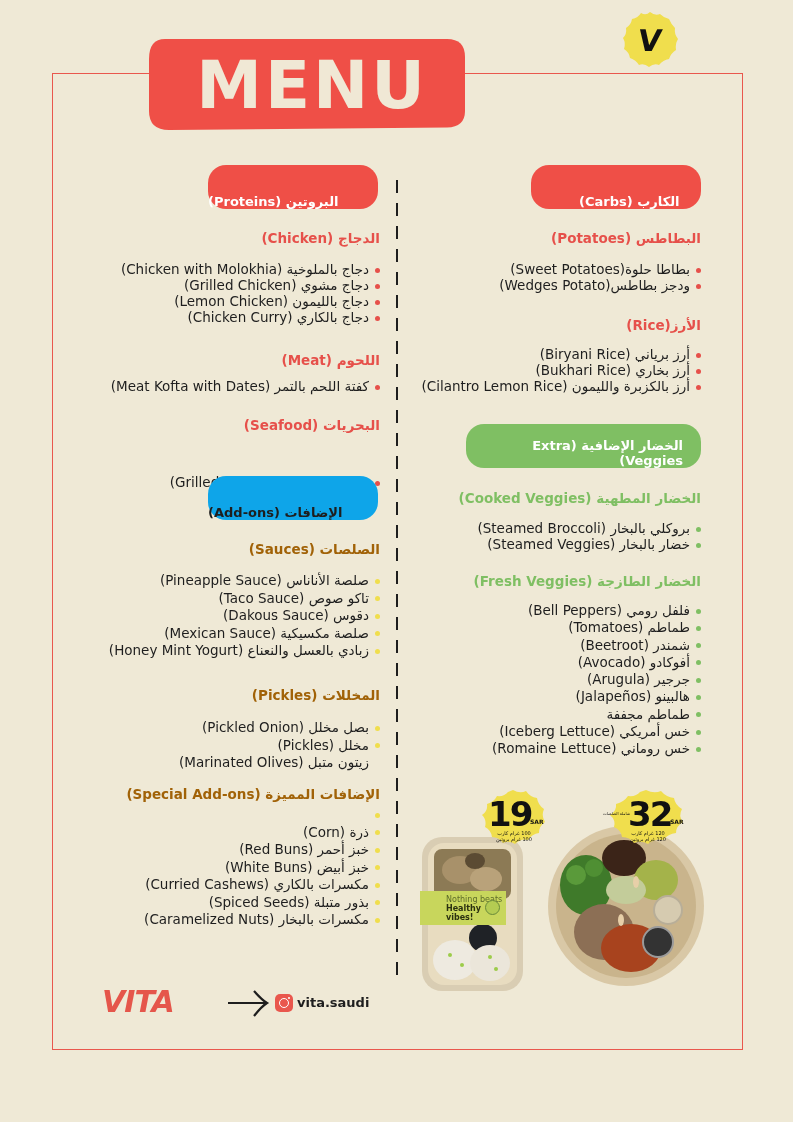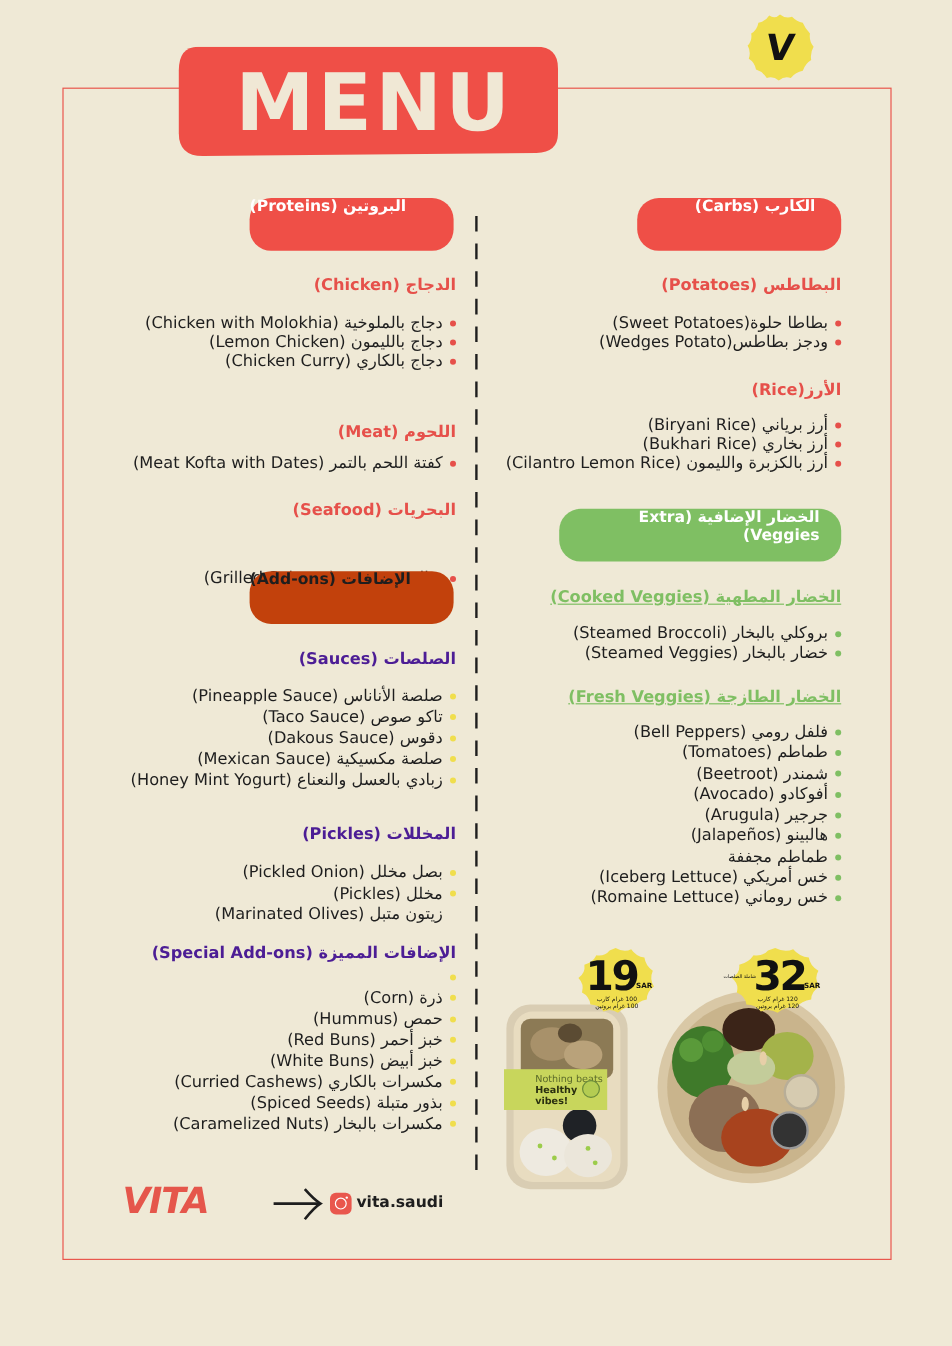--- a/index.html
+++ b/index.html
@@ -42,40 +42,40 @@
     position: absolute; inset: 0;
     display: flex; align-items: center; justify-content: center;
     font-family: "DejaVu Sans", sans-serif;
     font-weight: bold; font-size: 30px; color: #111;
     transform: skewX(-8deg);
   }
   .pill {
     position: absolute;
     height: 44px;
     border-radius: 18px;
-    display: flex; align-items: flex-start; justify-content: flex-end;
+    display: flex; align-items: flex-end; justify-content: flex-end;
     padding-right: 18px;
     font-weight: bold;
     font-size: 13px;
     direction: rtl;
   }
   .pill.red { background: #ef4f47; color: #fff; }
   .pill.green { background: #7fbf63; color: #fff; }
-  .pill.yellow { background: #c2410c; color: #1e1e1e; }
+  .pill.yellow { background: #0ea5e9; color: #1e1e1e; }
   .sec-head {
     position: absolute;
     font-size: 13.5px;
     font-weight: bold;
     direction: rtl;
     text-align: right;
     white-space: nowrap;
   }
   .sec-head.red { color: #e6504a; }
-  .sec-head.green { color: #7fbf63; text-decoration: underline; }
-  .sec-head.yellow { color: #4c1d95; }
+  .sec-head.green { color: #7fbf63; }
+  .sec-head.yellow { color: #a16207; }
   .list {
     position: absolute;
     list-style: none;
     direction: rtl;
     text-align: right;
     font-size: 13.5px;
     line-height: 16px;
   }
   .list li {
     white-space: nowrap;
@@ -173,20 +173,21 @@
   <line x1="3" y1="0" x2="3" y2="800" stroke="#1e1e1e" stroke-width="2" stroke-dasharray="13 10"></line>
 </svg>
 
 <div class="pill red" style="left:208px;top:165px;width:170px;">
   <span>البروتين (Proteins)</span>
 </div>
 
 <div class="sec-head red" style="right:413px;top:230px;">الدجاج (Chicken)</div>
 <ul class="list red" style="right:413px;top:261px;">
   <li><span class="dot"></span><span>دجاج بالملوخية (Chicken with Molokhia)</span></li>
+  <li><span class="dot"></span><span>دجاج مشوي (Grilled Chicken)</span></li>
   <li><span class="dot"></span><span>دجاج بالليمون (Lemon Chicken)</span></li>
   <li><span class="dot"></span><span>دجاج بالكاري (Chicken Curry)</span></li>
 </ul>
 
 <div class="sec-head red" style="right:413px;top:352px;">اللحوم (Meat)</div>
 <ul class="list red" style="right:413px;top:378px;">
   <li><span class="dot"></span><span>كفتة اللحم بالتمر (Meat Kofta with Dates)</span></li>
 </ul>
 
 <div class="sec-head red" style="right:413px;top:417px;">البحريات (Seafood)</div>
@@ -211,21 +212,20 @@
 <ul class="list yellow" style="right:413px;top:719px;line-height:17.5px;">
   <li><span class="dot"></span><span>بصل مخلل (Pickled Onion)</span></li>
   <li><span class="dot"></span><span>مخلل (Pickles)</span></li>
   <li class="nodot"><span class="dot"></span><span>زيتون متبل (Marinated Olives)</span></li>
 </ul>
 
 <div class="sec-head yellow" style="right:413px;top:786px;">الإضافات المميزة (Special Add-ons)</div>
 <ul class="list yellow" style="right:413px;top:806px;line-height:17.5px;text-align:right;">
   <li><span class="dot"></span><span></span></li>
   <li><span class="dot"></span><span>ذرة (Corn)</span></li>
-  <li><span class="dot"></span><span>حمص (Hummus)</span></li>
   <li><span class="dot"></span><span>خبز أحمر (Red Buns)</span></li>
   <li><span class="dot"></span><span>خبز أبيض (White Buns)</span></li>
   <li><span class="dot"></span><span>مكسرات بالكاري (Curried Cashews)</span></li>
   <li><span class="dot"></span><span>بذور متبلة (Spiced Seeds)</span></li>
   <li><span class="dot"></span><span>مكسرات بالبخار (Caramelized Nuts)</span></li>
 </ul>
 
 <div class="pill red" style="left:531px;top:165px;width:170px;padding-left:48px;">
   <span>الكارب (Carbs)</span>
 </div>

